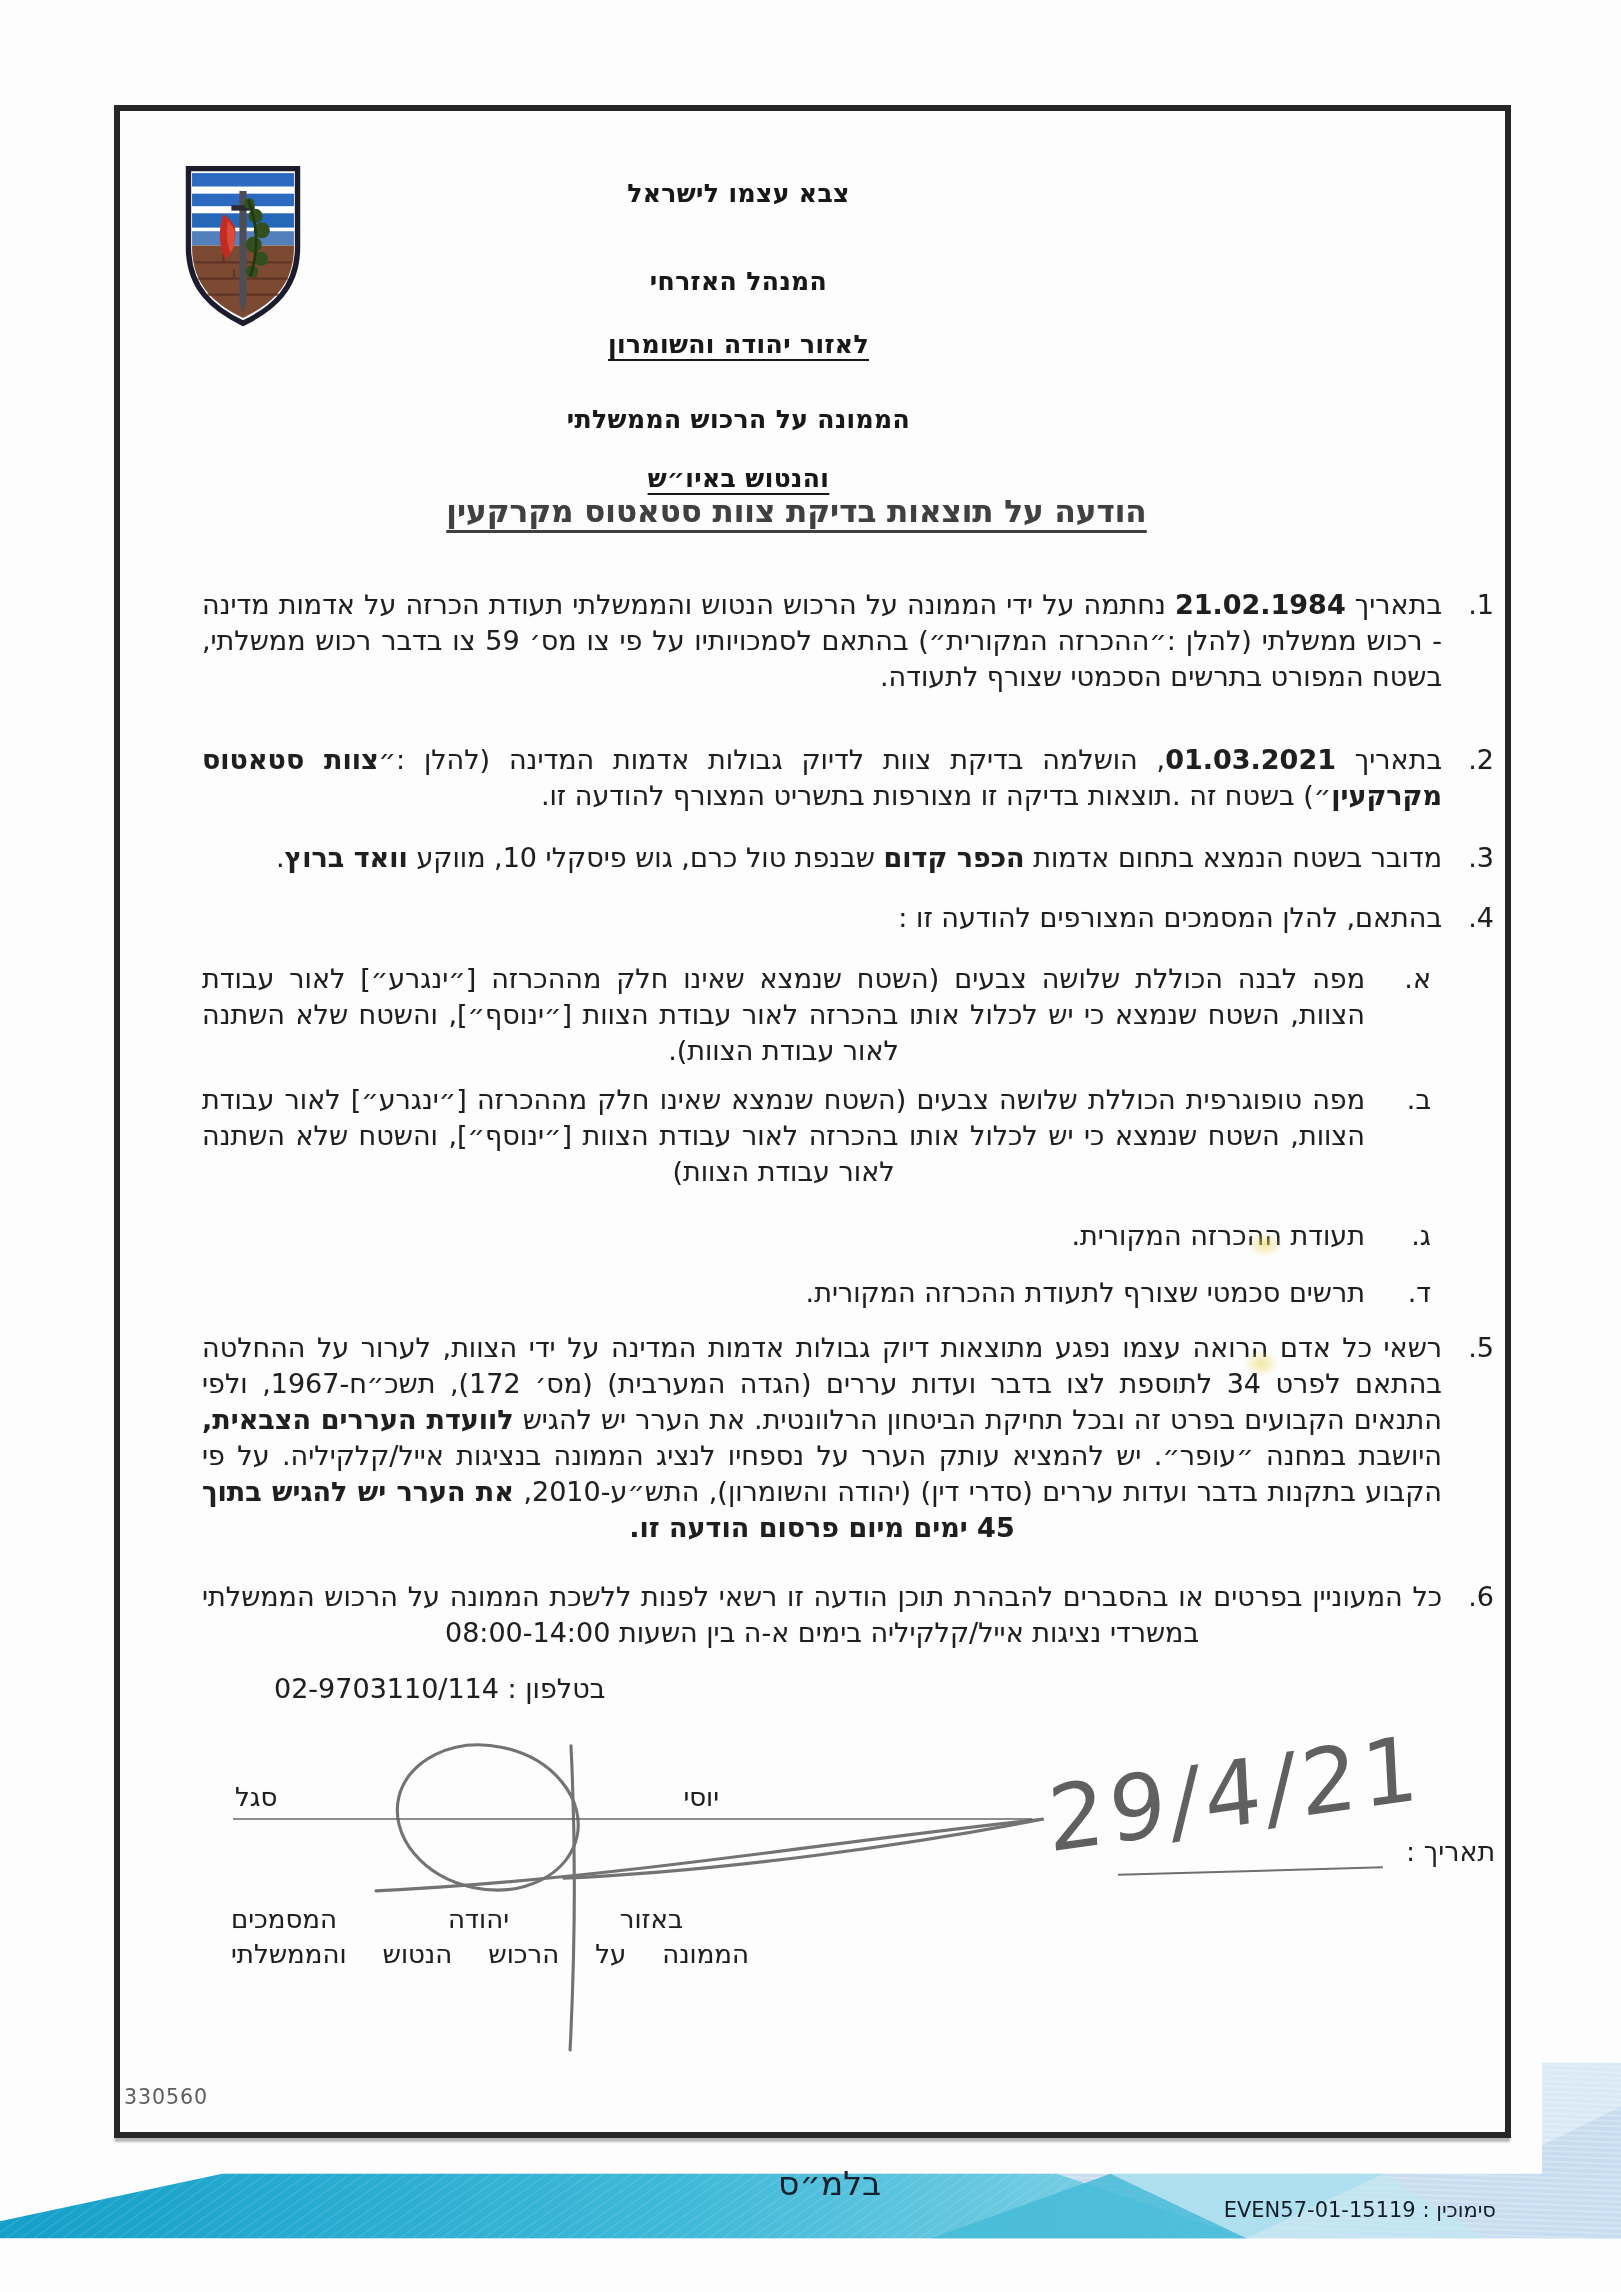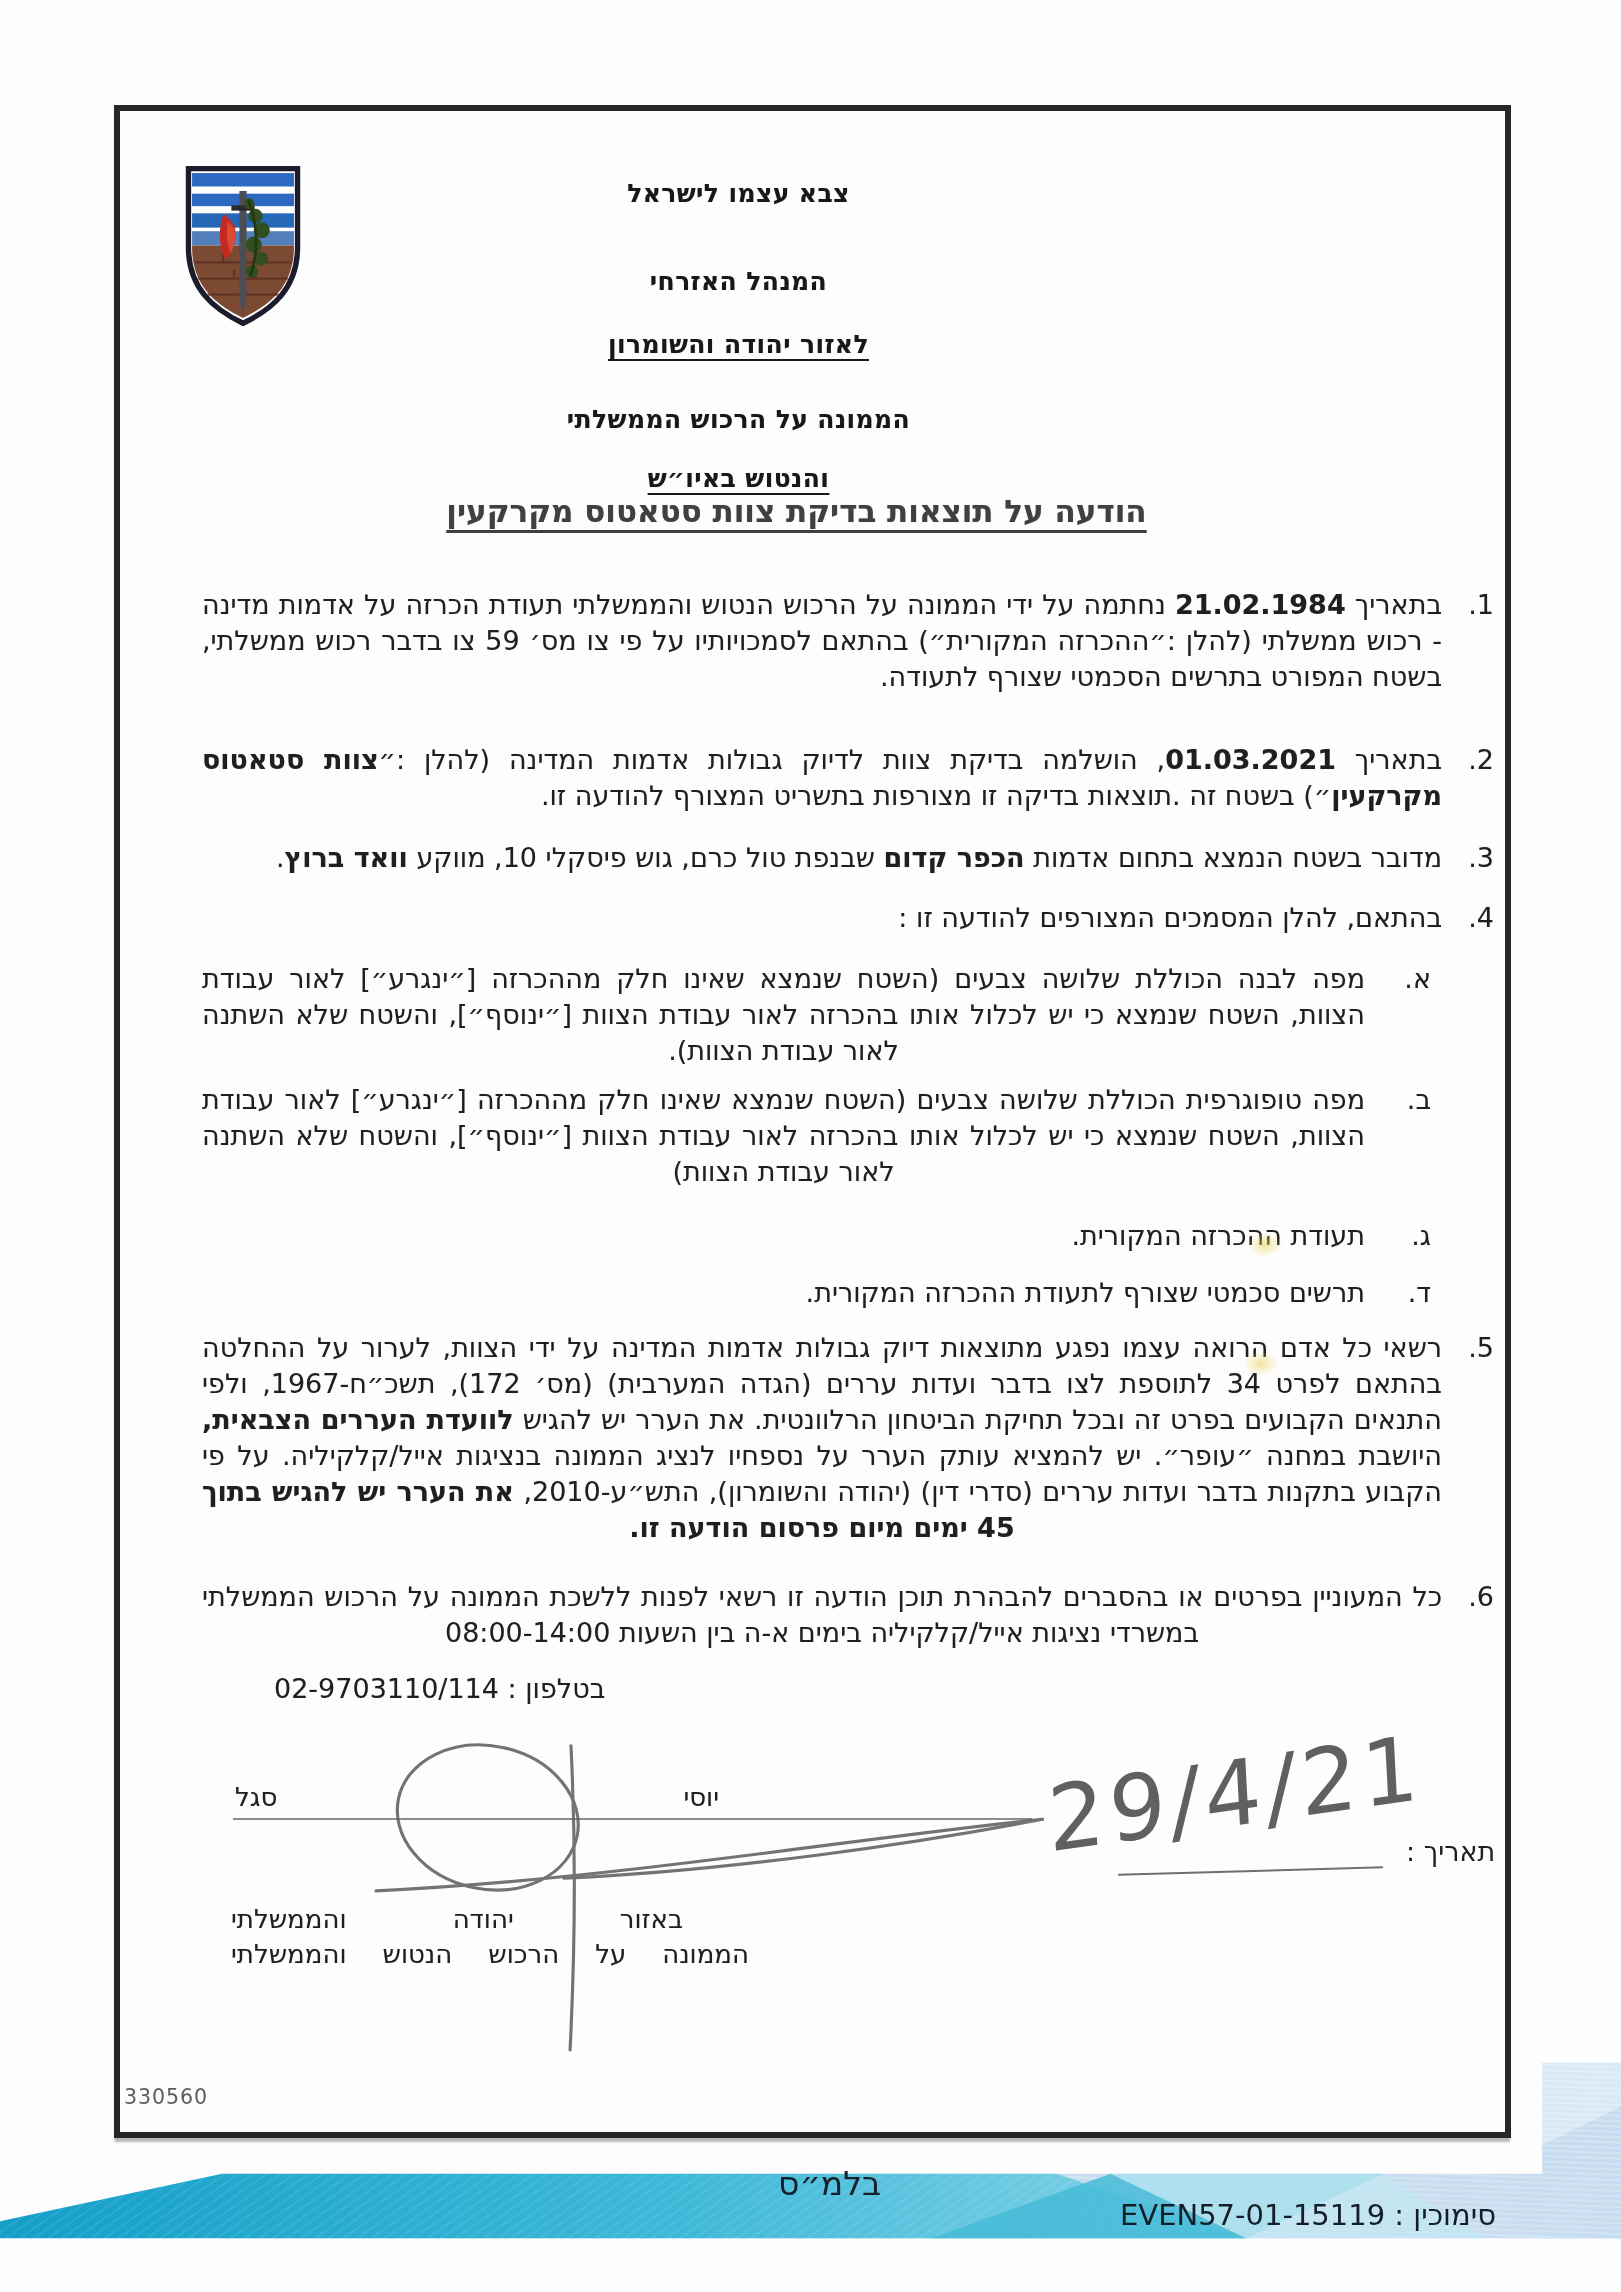--- a/index.html
+++ b/index.html
@@ -69,21 +69,21 @@
     direction:ltr; white-space:nowrap;
   }
   .doc-num { position:absolute; left:124px; top:2085px; font-size:20.6px; color:#5d5d5d; direction:ltr; letter-spacing:0.9px; }
   .ribbons { position:absolute; left:0; top:2051px; width:1621px; height:242px; }
   .classification {
     position:absolute; left:767px; top:2164px; width:125px; text-align:center;
     font-size:33px; color:#16212d;
   }
   .reference {
     position:absolute; left:1030px; top:2198px; width:466px; text-align:right;
-    font-size:29px; color:#141e28;
+    font-size:21px; color:#141e28;
   }
   .smudge {
     position:absolute; width:36px; height:25px; border-radius:50%;
     background:radial-gradient(ellipse at center, rgba(232,214,96,.6), rgba(232,214,96,0) 70%);
   }
   .sm1{left:1247px; top:1232px}
   .sm2{left:1243px; top:1351px}
 </style>
 </head>
 <body>
@@ -184,21 +184,21 @@
 
 <div class="sig-names">
   <span>יוסי</span>
   <span>סגל</span>
 </div>
 <div class="sig-rule"></div>
 <div class="sig-role">הממונה על הרכוש הנטוש והממשלתי</div>
 <div class="sig-area">
   <span>באזור</span>
   <span>יהודה</span>
-  <span>והממשלתי</span>
+  <span>המסמכים</span>
 </div>
 <svg class="sig-svg" viewBox="0 0 800 370">
   <g fill="none" stroke="#5c5c5c" stroke-width="3.5" stroke-linecap="round" opacity=".85">
     <ellipse cx="165" cy="100" rx="102" ry="80" transform="rotate(12 165 100)"></ellipse>
     <path d="M 40 182 C 300 170, 560 125, 785 102"></path>
     <path d="M 785 102 C 640 130, 430 160, 250 168"></path>
     <path d="M 258 20 C 263 120, 263 240, 257 360"></path>
   </g>
 </svg>
 

